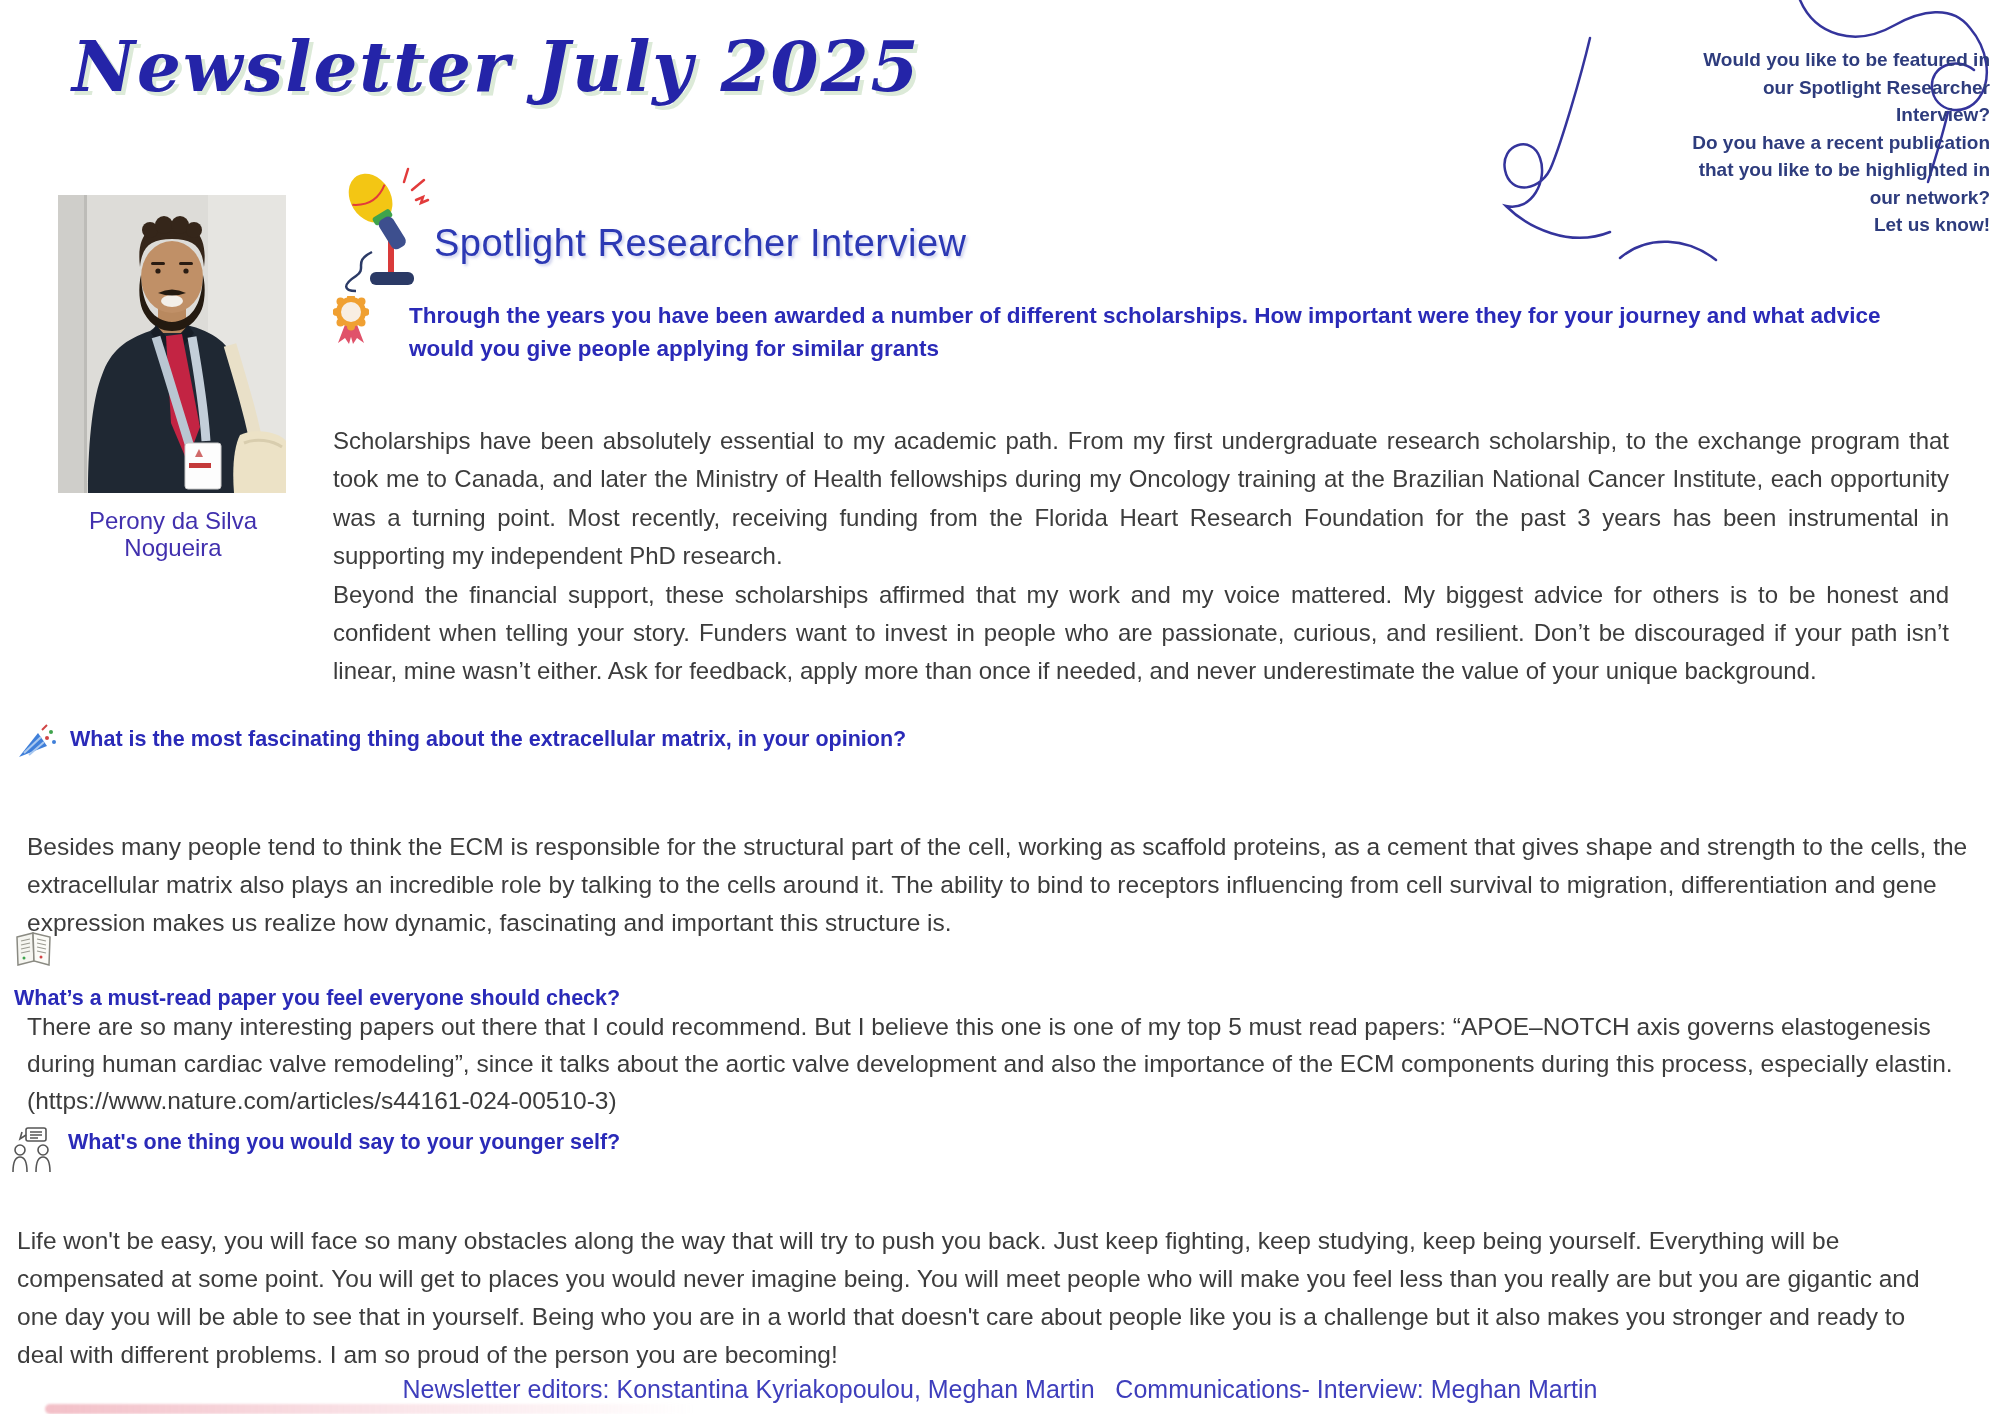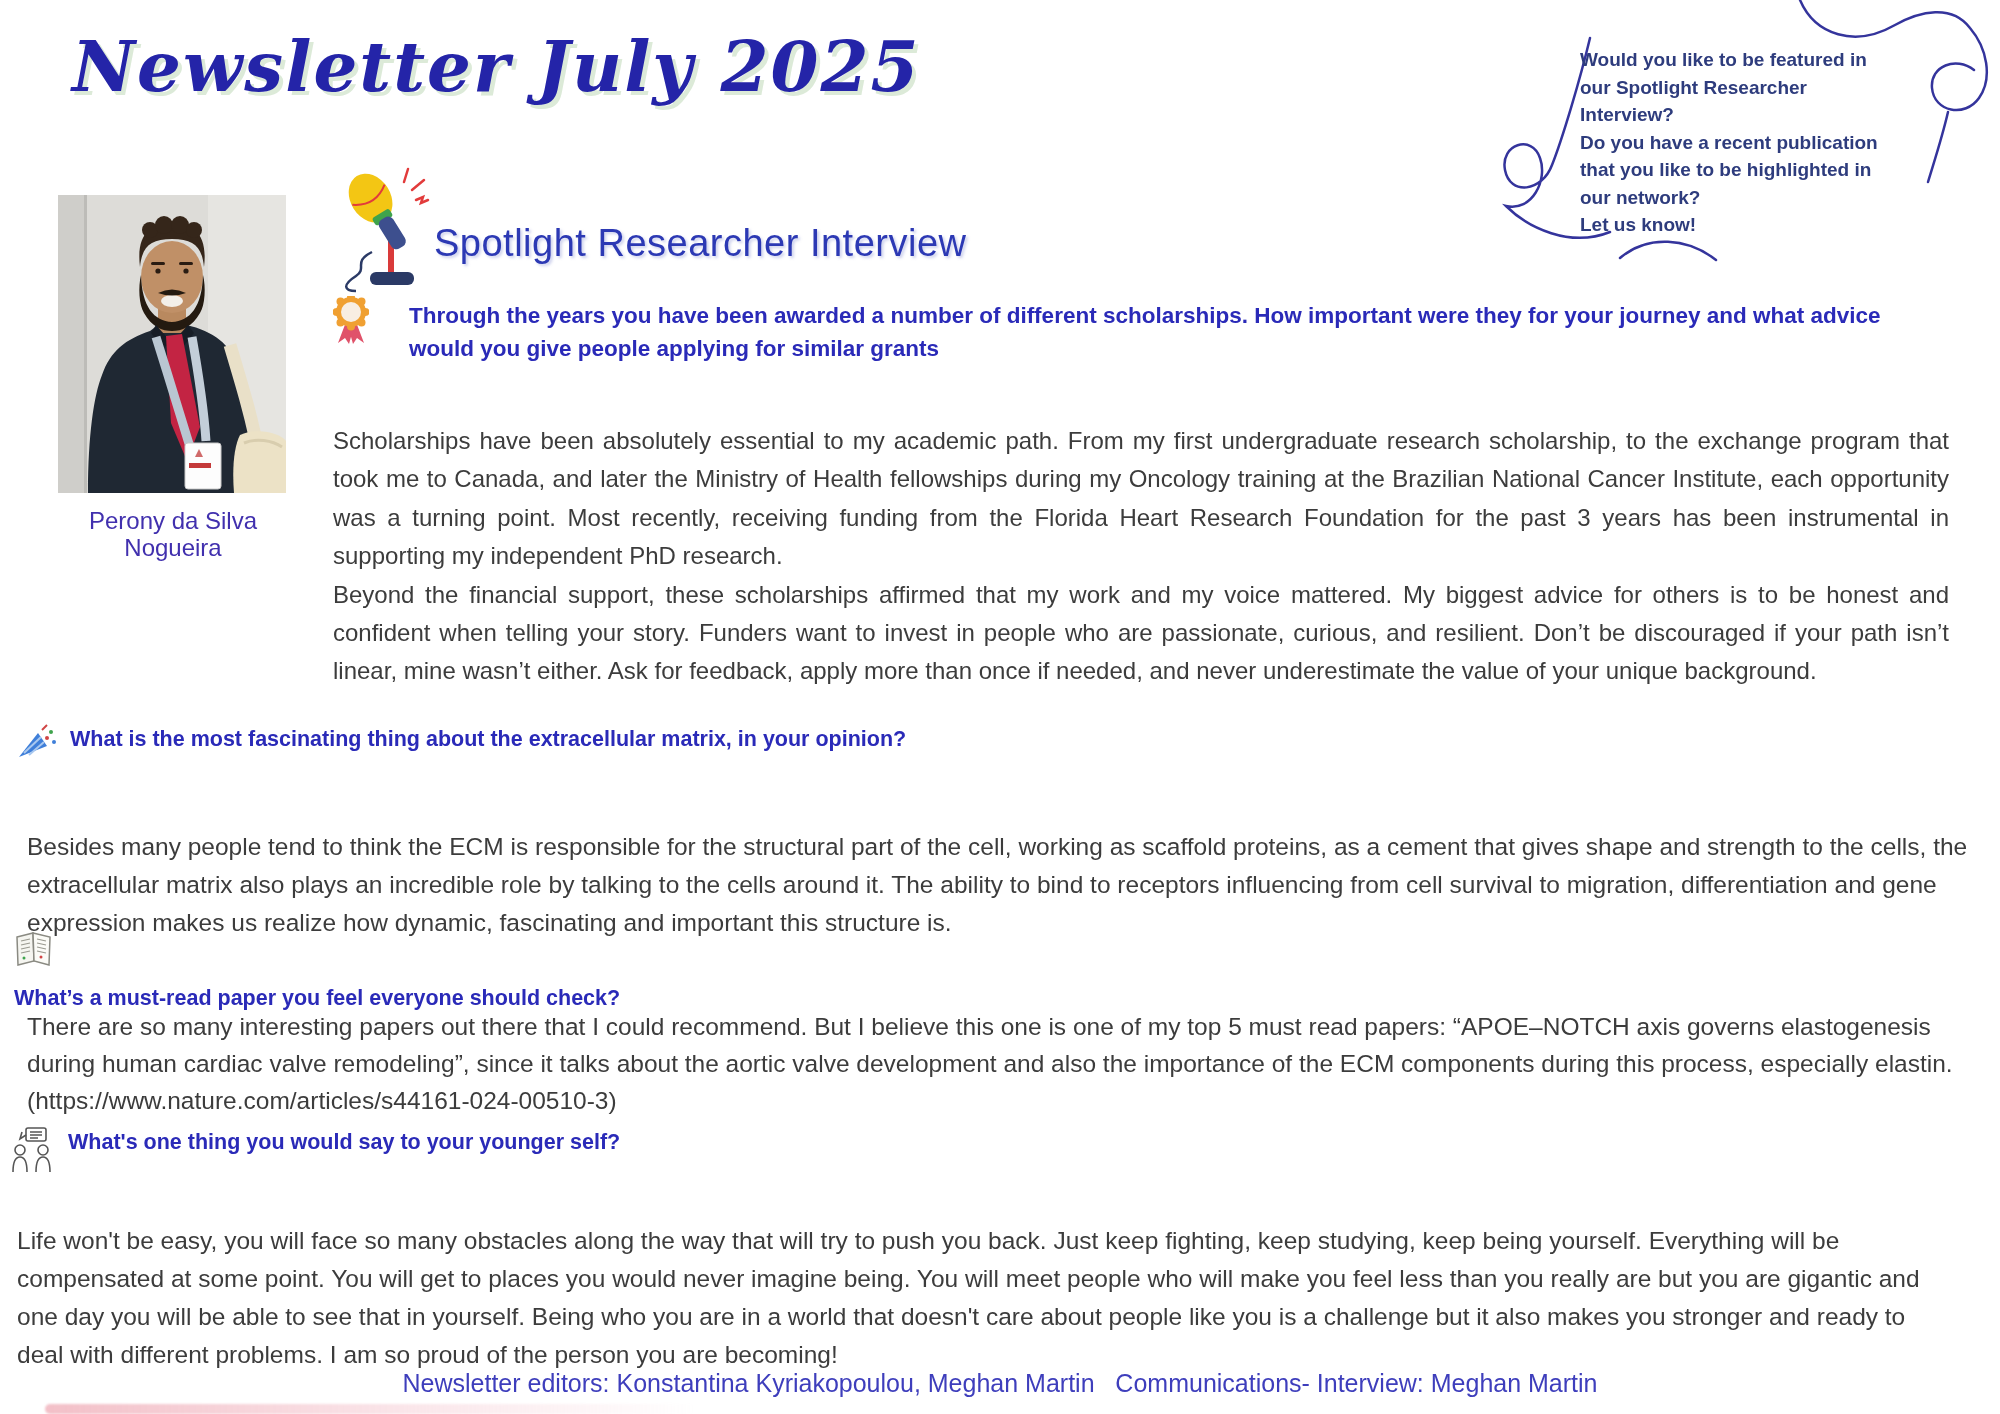--- a/index.html
+++ b/index.html
@@ -7,21 +7,21 @@
     width:2000px;height:1414px;position:relative;background:#ffffff;
     font-family:"Liberation Sans", sans-serif;overflow:hidden;color:#3f3f3f;
   }
   .page-title{
     position:absolute;left:72px;top:26px;
     font-family:"DejaVu Serif", serif;font-style:italic;font-weight:bold;
     font-size:69px;color:#2424a8;letter-spacing:2px;
     text-shadow:4px 4px 0 #dcead8;white-space:nowrap;
   }
   .callout{
-    position:absolute;left:1580px;top:46px;width:410px;text-align:left;
+    position:absolute;left:1580px;top:46px;width:410px;text-align:right;
     font-size:19px;font-weight:bold;color:#2e3c7d;line-height:1.45;white-space:pre-line;
   }
   .squiggles{position:absolute;left:1440px;top:0;width:560px;height:330px;}
   .photo-fig{position:absolute;left:58px;top:195px;width:228px;height:298px;}
   .photo-fig svg{display:block;width:100%;height:100%;}
   .caption{
     position:absolute;left:28px;top:508px;width:290px;text-align:center;
     font-size:24px;color:#4130ae;line-height:1.12;white-space:pre-line;
   }
   .mic{position:absolute;left:332px;top:166px;width:102px;height:130px;}
@@ -37,21 +37,21 @@
   .q1{left:333px;top:300px;width:1575px;font-size:22.5px;line-height:1.45;gap:40px;}
   .q2{left:16px;top:727px;width:1400px;font-size:21.5px;}
   .q3{left:14px;top:934px;width:1400px;font-size:21.5px;flex-direction:column;}
   .q4{left:10px;top:1130px;width:1400px;font-size:21.5px;}
   .answer{position:absolute;color:#3c3c3c;white-space:pre-line;margin-top:44px;}
   .a1{left:333px;top:378px;width:1616px;font-size:24px;line-height:1.6;text-align:justify;}
   .a2{left:27px;top:784px;width:1945px;font-size:24.5px;line-height:1.56;}
   .a3{left:27px;top:964px;width:1930px;font-size:24.5px;line-height:1.52;}
   .a4{left:17px;top:1178px;width:1915px;font-size:24.5px;line-height:1.55;}
   .footer-line{
-    position:absolute;left:0;bottom:16px;width:100%;text-align:center;
+    position:absolute;left:0;bottom:10px;width:100%;text-align:center;
     font-size:25px;color:#3e3ebc;white-space:pre-wrap;
   }
   .pink-smear{
     position:absolute;left:45px;bottom:0;width:650px;height:10px;border-radius:6px;
     background:linear-gradient(90deg,rgba(233,140,155,.55),rgba(240,175,188,.32) 55%,rgba(240,175,188,0));
     filter:blur(1px);
   }
 </style>
 </head>
 <body>

